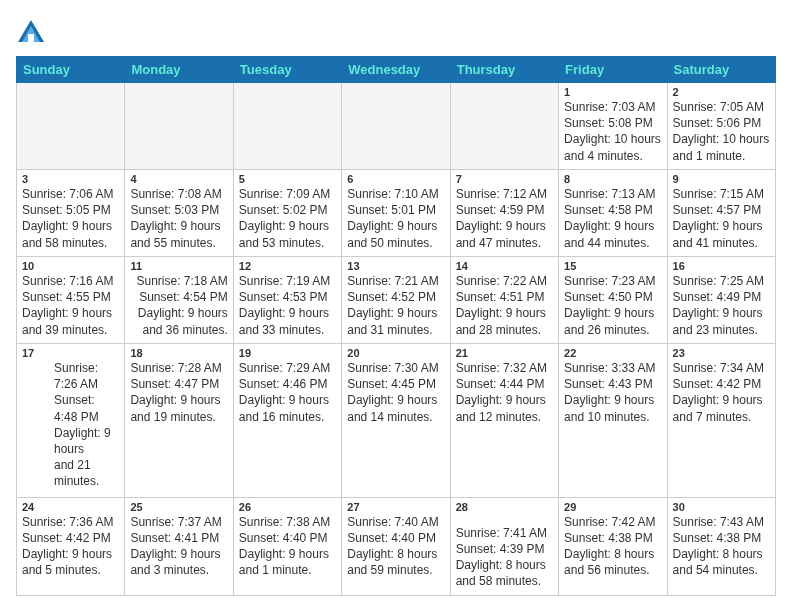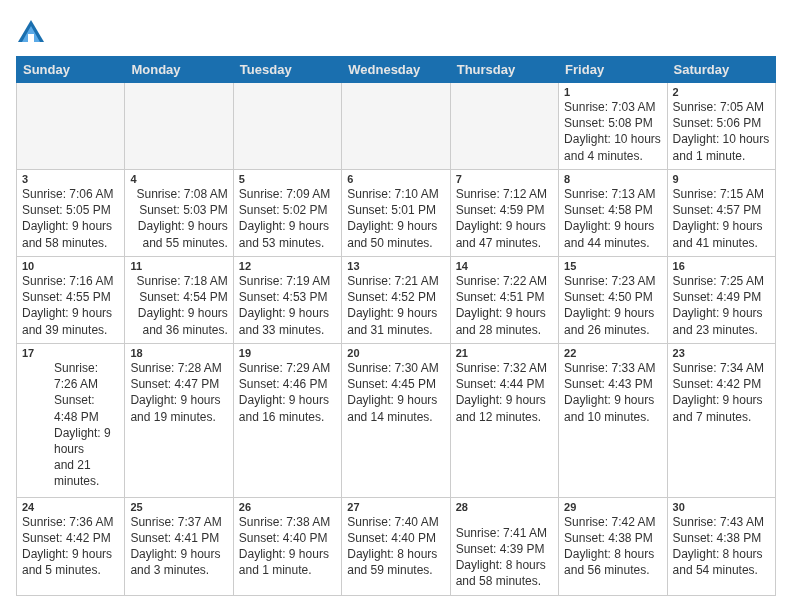--- a/index.html
+++ b/index.html
@@ -53,21 +53,21 @@
     }
     .calendar {
       flex: 1;
       border: 1px solid #ccc;
       border-collapse: collapse;
       width: 100%;
       table-layout: fixed;
     }
     .calendar th {
       background-color: #1a6faf;
-      color: #e5e5e5;
+      color: #5eead4;
       text-align: left;
       padding: 5px 6px;
       font-size: 13px;
       border: 1px solid #1a6faf;
     }
     .calendar td {
       border: 1px solid #ccc;
       vertical-align: top;
       padding: 3px 5px;
       font-size: 10px;
@@ -151,21 +151,21 @@
         <tr class="week-row">
           <td>
             <span class="day-number">3</span>
             <div class="day-info" style="white-space: pre-line;">Sunrise: 7:06 AM
 Sunset: 5:05 PM
 Daylight: 9 hours
 and 58 minutes.</div>
           </td>
           <td>
             <span class="day-number">4</span>
-            <div class="day-info" style="white-space: pre-line; text-align: right;">Sunrise: 7:08 AM
+            <div class="day-info" style="white-space: pre-line;">Sunrise: 7:08 AM
 Sunset: 5:03 PM
 Daylight: 9 hours
 and 55 minutes.</div>
           </td>
           <td>
             <span class="day-number">5</span>
             <div class="day-info" style="white-space: pre-line;">Sunrise: 7:09 AM
 Sunset: 5:02 PM
 Daylight: 9 hours
 and 53 minutes.</div>
@@ -281,21 +281,21 @@
           </td>
           <td>
             <span class="day-number">21</span>
             <div class="day-info" style="white-space: pre-line;">Sunrise: 7:32 AM
 Sunset: 4:44 PM
 Daylight: 9 hours
 and 12 minutes.</div>
           </td>
           <td>
             <span class="day-number">22</span>
-            <div class="day-info" style="white-space: pre-line;">Sunrise: 7:33 AM
+            <div class="day-info" style="white-space: pre-line;">Sunrise: 3:33 AM
 Sunset: 4:43 PM
 Daylight: 9 hours
 and 10 minutes.</div>
           </td>
           <td>
             <span class="day-number">23</span>
             <div class="day-info" style="white-space: pre-line;">Sunrise: 7:34 AM
 Sunset: 4:42 PM
 Daylight: 9 hours
 and 7 minutes.</div>

